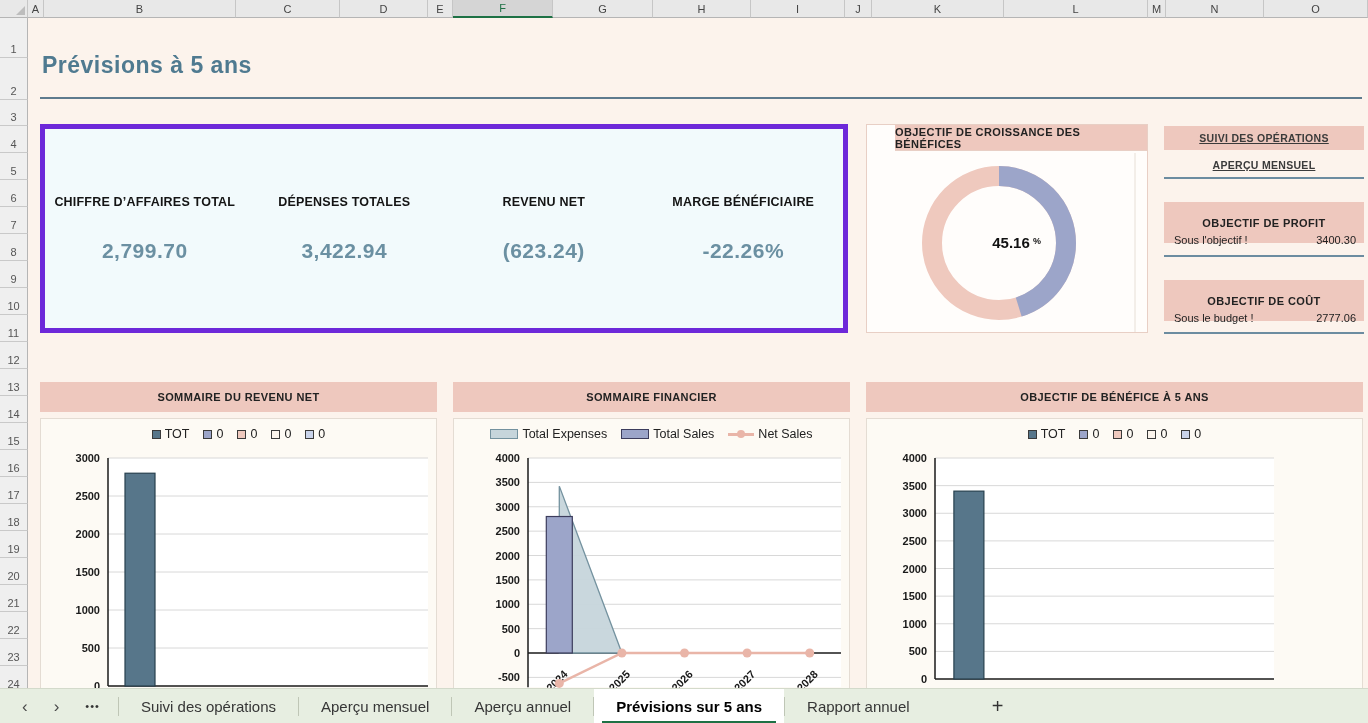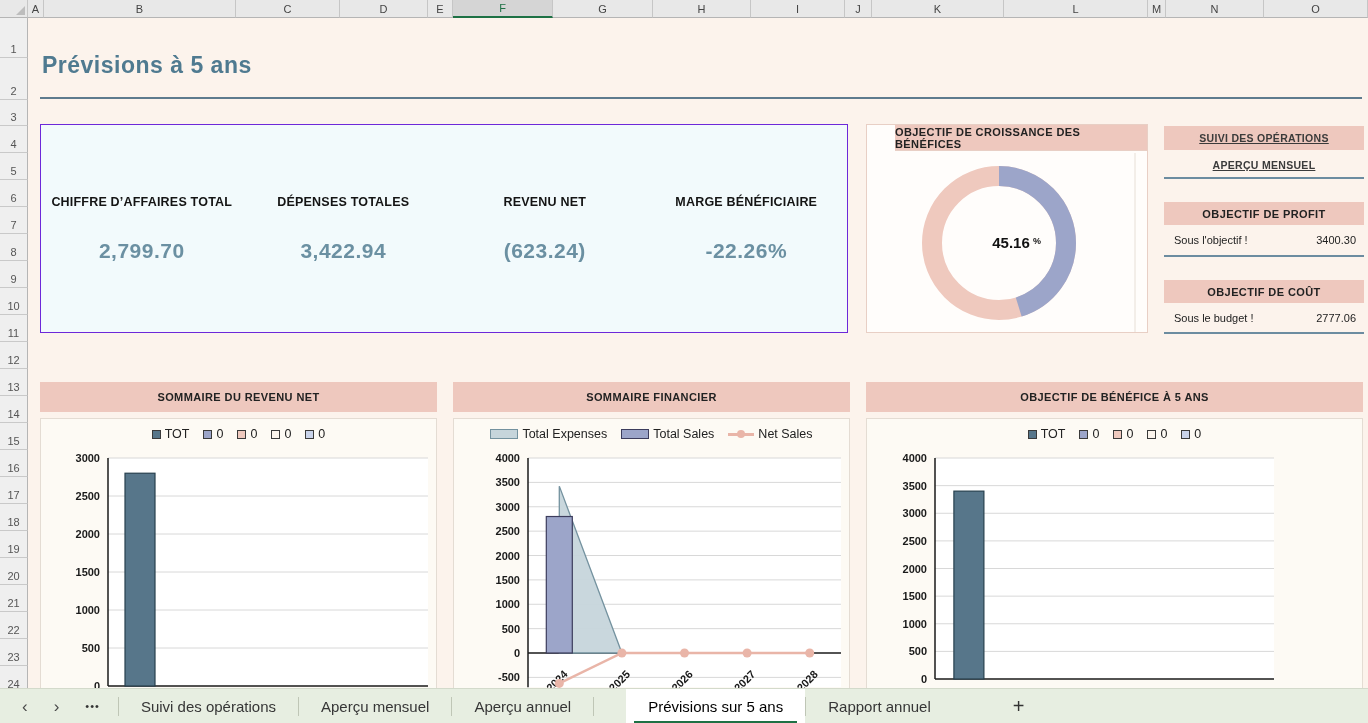--- a/index.html
+++ b/index.html
@@ -25,39 +25,39 @@
     box-sizing:border-box;border-bottom:1px solid #C9C9C9;border-right:1px solid #B5B5B5;
     font-size:11px;color:#555;display:flex;align-items:flex-end;justify-content:center;padding-bottom:2px;background:#EFEFEF;
   }
   
   .sheet{position:absolute;left:28px;top:18px;width:1340px;height:670px;background:#FCF3EC;overflow:hidden;}
   .title{position:absolute;left:14px;top:34px;font-size:23px;font-weight:bold;color:#4F7A90;letter-spacing:0.5px;}
   .title-rule{position:absolute;left:12px;top:79px;width:1322px;height:2px;background:#5E7B8E;}
   
   .kpi-panel{
     position:absolute;left:12px;top:106px;width:808px;height:209px;box-sizing:border-box;
-    background:#F2FAFC;border:1px solid #6d28d9;display:flex;align-items:center;
+    background:#F2FAFC;border:5px solid #6d28d9;display:flex;align-items:center;
   }
   .kpi-cell{flex:1;display:flex;flex-direction:column;align-items:center;}
   .kpi-label{font-size:12.5px;font-weight:bold;color:#141414;letter-spacing:0.2px;margin-bottom:30px;}
   .kpi-value{font-size:21px;font-weight:bold;color:#6B90A2;letter-spacing:0.5px;}
   
   .panel-header{
     background:#EEC8BE;color:#222;font-weight:bold;font-size:11px;letter-spacing:0.4px;
     display:flex;align-items:center;justify-content:center;
   }
   .donut-panel{position:absolute;left:838px;top:106px;width:282px;height:209px;box-sizing:border-box;background:#FFFDFB;border:1px solid #E8CFC5;padding-left:28px;}
   .donut-panel .panel-header{height:25px;border-bottom:1px solid #E8CFC5;}
   .donut-body{position:relative;width:100%;height:183px;}
   
   .ops-panel{position:absolute;left:1136px;top:106px;width:200px;height:209px;}
   .ops-link-bar{position:absolute;left:0;width:100%;height:24px;background:#EEC8BE;display:flex;align-items:center;justify-content:center;}
   .ops-link{font-size:10.5px;font-weight:bold;color:#3B3B3B;text-decoration:underline;letter-spacing:0.3px;cursor:pointer;}
   .ops-rule{position:absolute;left:0;width:100%;height:2px;background:#6C8CA0;}
-  .ops-header{position:absolute;left:0;width:100%;height:23px;}
+  .ops-header{position:absolute;left:0;width:100%;height:41px;}
   .ops-row{position:absolute;left:0;width:100%;height:16px;display:flex;justify-content:space-between;align-items:flex-start;}
   .ops-status{font-size:11px;color:#222;padding-left:10px;}
   .ops-value{font-size:11px;color:#222;padding-right:8px;}
   
   .chart-panel{position:absolute;top:364px;}
   .chart-panel .panel-header{height:30px;}
   .chart-body{
     margin-top:6px;box-sizing:border-box;background:#FDFAF4;border:1px solid #E4DCD3;height:320px;
     position:relative;
   }
@@ -74,21 +74,21 @@
     display:flex;align-items:stretch;
   }
   .tab-nav{display:flex;align-items:center;gap:26px;padding:0 18px 0 22px;}
   .tab-nav .navbtn{color:#4a4a4a;font-size:17px;cursor:pointer;line-height:1;}
   .tab-nav .dots{font-size:11px;letter-spacing:1px;color:#333;}
   .tabs{display:flex;align-items:stretch;}
   .tab{
     display:flex;align-items:center;padding:0 22px;font-size:15px;color:#363636;cursor:pointer;position:relative;
   }
   .tab-sep{width:1px;background:#BFC6B6;margin:8px 0;}
-  .tab.active{background:#FFFFFF;font-weight:normal;color:#000;margin-left:32px;}
+  .tab.active{background:#FFFFFF;font-weight:bold;color:#000;}
   .tab.active::after{content:"";position:absolute;left:8px;right:8px;bottom:0;height:3px;background:#1E7145;}
   .tab-add{display:flex;align-items:center;padding:0 60px;font-size:20px;color:#333;cursor:pointer;}
 </style>
 </head>
 <body>
 
 <div class="app">
 
   <div class="col-headers">
     <div class="corner">

